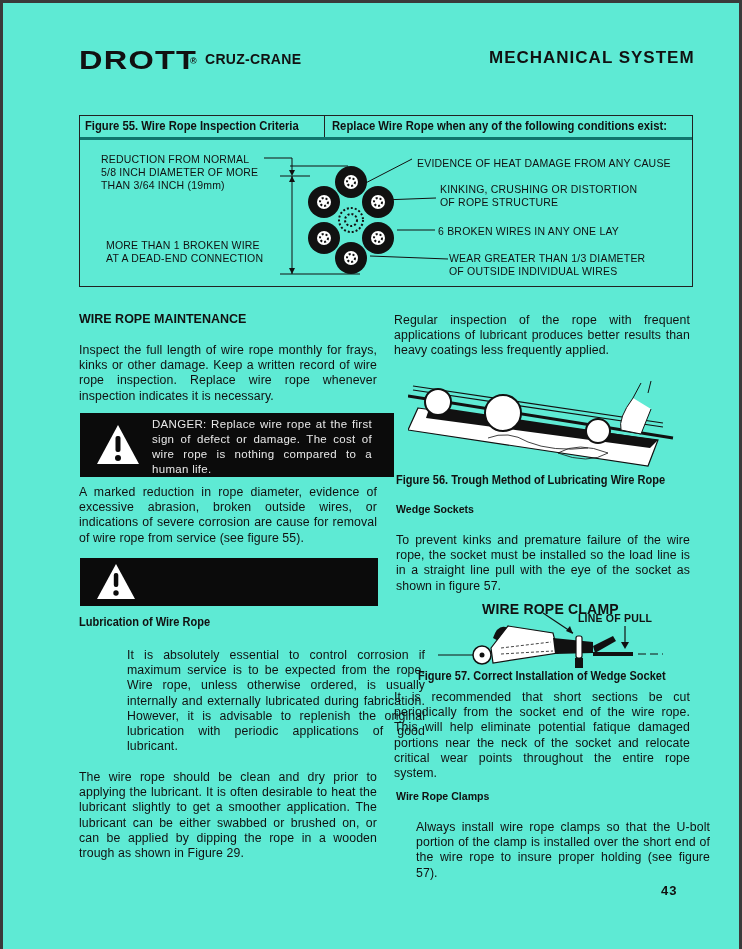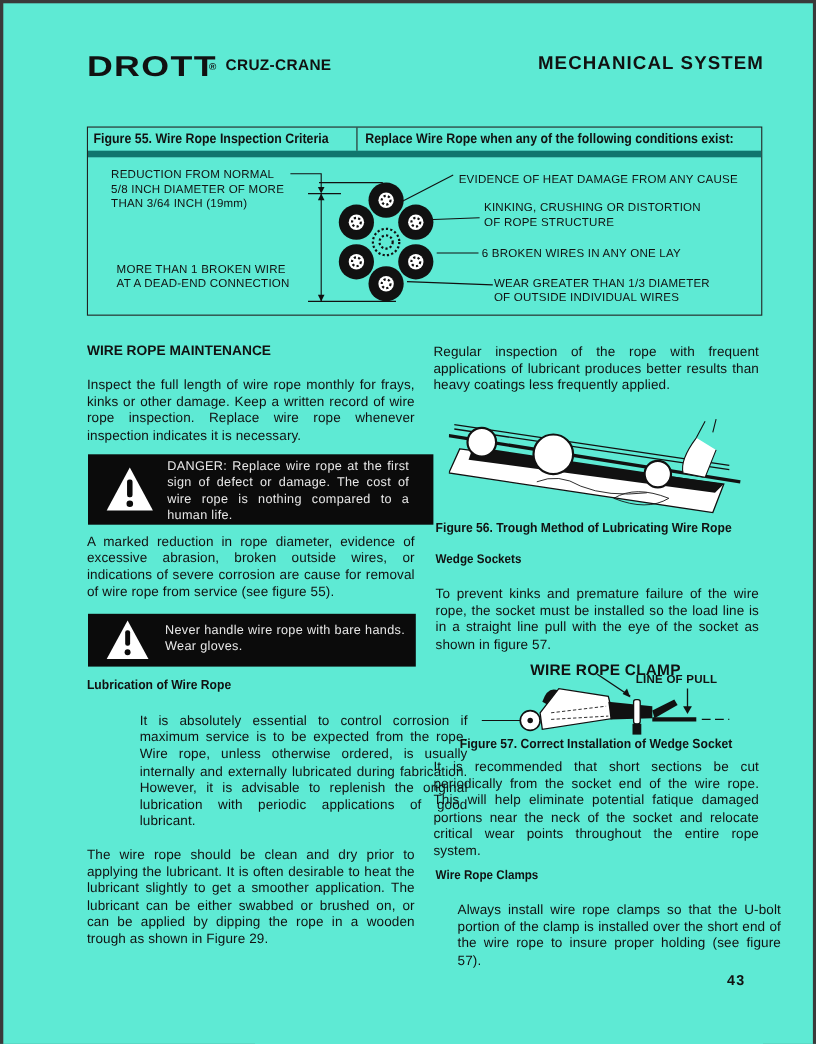--- a/index.html
+++ b/index.html
@@ -4,21 +4,21 @@
 <style>
   html, body { margin:0; padding:0; }
   body { width:742px; height:949px; background:#3a3a3a; position:relative; overflow:hidden; font-family:"Liberation Sans", sans-serif; color:#111; }
   .page { position:absolute; left:3px; top:3px; width:736px; height:946px; background:#5eead4; }
   .hdr-logo { position:absolute; left:76px; top:42px; font-family:"Liberation Sans", sans-serif; font-weight:900; font-size:26px; letter-spacing:1px; transform:scaleX(1.25); transform-origin:left top; }
   .hdr-reg { position:absolute; left:187px; top:53px; font-size:9px; font-weight:bold; }
   .hdr-sub { position:absolute; left:202px; top:48px; font-weight:900; font-size:14px; letter-spacing:0.3px; }
   .hdr-right { position:absolute; left:486px; top:45px; font-weight:900; font-size:17px; letter-spacing:1px; }
 
   .fig55 { position:absolute; left:76px; top:112px; width:614px; height:172px; border:1px solid #222; box-sizing:border-box; }
-  .fig55-head { position:absolute; left:0; top:0; width:100%; height:21px; border-bottom:6px solid #0f766e; font-family:"Liberation Sans", sans-serif; font-size:12.5px; font-weight:bold; }
+  .fig55-head { position:absolute; left:0; top:0; width:100%; height:21px; border-bottom:3px solid #0f766e; font-family:"Liberation Sans", sans-serif; font-size:12.5px; font-weight:bold; }
   .fig55-head .c1 { position:absolute; left:5px; top:3px; transform:scaleX(0.9); transform-origin:left; white-space:nowrap; }
   .fig55-head .div { position:absolute; left:244px; top:0; width:1px; height:21px; background:#222; }
   .fig55-head .c2 { position:absolute; left:252px; top:3px; transform:scaleX(0.9); transform-origin:left; white-space:nowrap; }
   .lbl { position:absolute; font-size:10.5px; line-height:13px; letter-spacing:0.2px; white-space:nowrap; }
 
   .body-text { position:absolute; font-size:12.3px; line-height:15.2px; text-align:justify; letter-spacing:0.1px; }
   .h-sec { position:absolute; font-weight:bold; font-size:12.5px; }
   .h-sub { position:absolute; font-weight:bold; font-size:12px; transform:scaleX(0.92); transform-origin:left; white-space:nowrap; }
   .warn { position:absolute; background:#0b0b0b; color:#fff; }
   .warn .tri { position:absolute; }
@@ -122,21 +122,20 @@
   </div>
 
   <div class="body-text" style="left:76px;top:482px;width:298px;">A marked reduction in rope diameter, evidence of excessive abrasion, broken outside wires, or indications of severe corrosion are cause for removal of wire rope from service (see figure 55).</div>
 
   <div class="warn" style="left:77px;top:555px;width:298px;height:48px;">
     <svg class="tri" style="left:15px;top:4px;" width="42" height="40">
       <polygon points="21,2 40,37 2,37" fill="#fff"></polygon>
       <rect x="18.8" y="11" width="4.5" height="14" rx="2" fill="#0b0b0b"></rect>
       <circle cx="21" cy="31" r="2.7" fill="#0b0b0b"></circle>
     </svg>
-    <div class="txt" style="left:70px;top:8px;width:226px;text-align:left;">Never handle wire rope with bare hands. Wear gloves.</div>
   </div>
 
   <div class="h-sub" style="left:76px;top:612px;">Lubrication of Wire Rope</div>
   <div class="body-text" style="left:76px;top:645px;width:298px;margin-left:48px;">It is absolutely essential to control corrosion if maximum service is to be expected from the rope. Wire rope, unless otherwise ordered, is usually internally and externally lubricated during fabrication. However, it is advisable to replenish the original lubrication with periodic applications of good lubricant.</div>
   <div class="body-text" style="left:76px;top:767px;width:298px;">The wire rope should be clean and dry prior to applying the lubricant. It is often desirable to heat the lubricant slightly to get a smoother application. The lubricant can be either swabbed or brushed on, or can be applied by dipping the rope in a wooden trough as shown in Figure 29.</div>
 
   <div class="body-text" style="left:391px;top:310px;width:296px;">Regular inspection of the rope with frequent applications of lubricant produces better results than heavy coatings less frequently applied.</div>
 
   <svg style="position:absolute;left:405px;top:375px;" width="270" height="90">
     <polygon points="10,30 250,62 240,88 0,52" fill="#fff" stroke="#111" stroke-width="1.2"></polygon>

